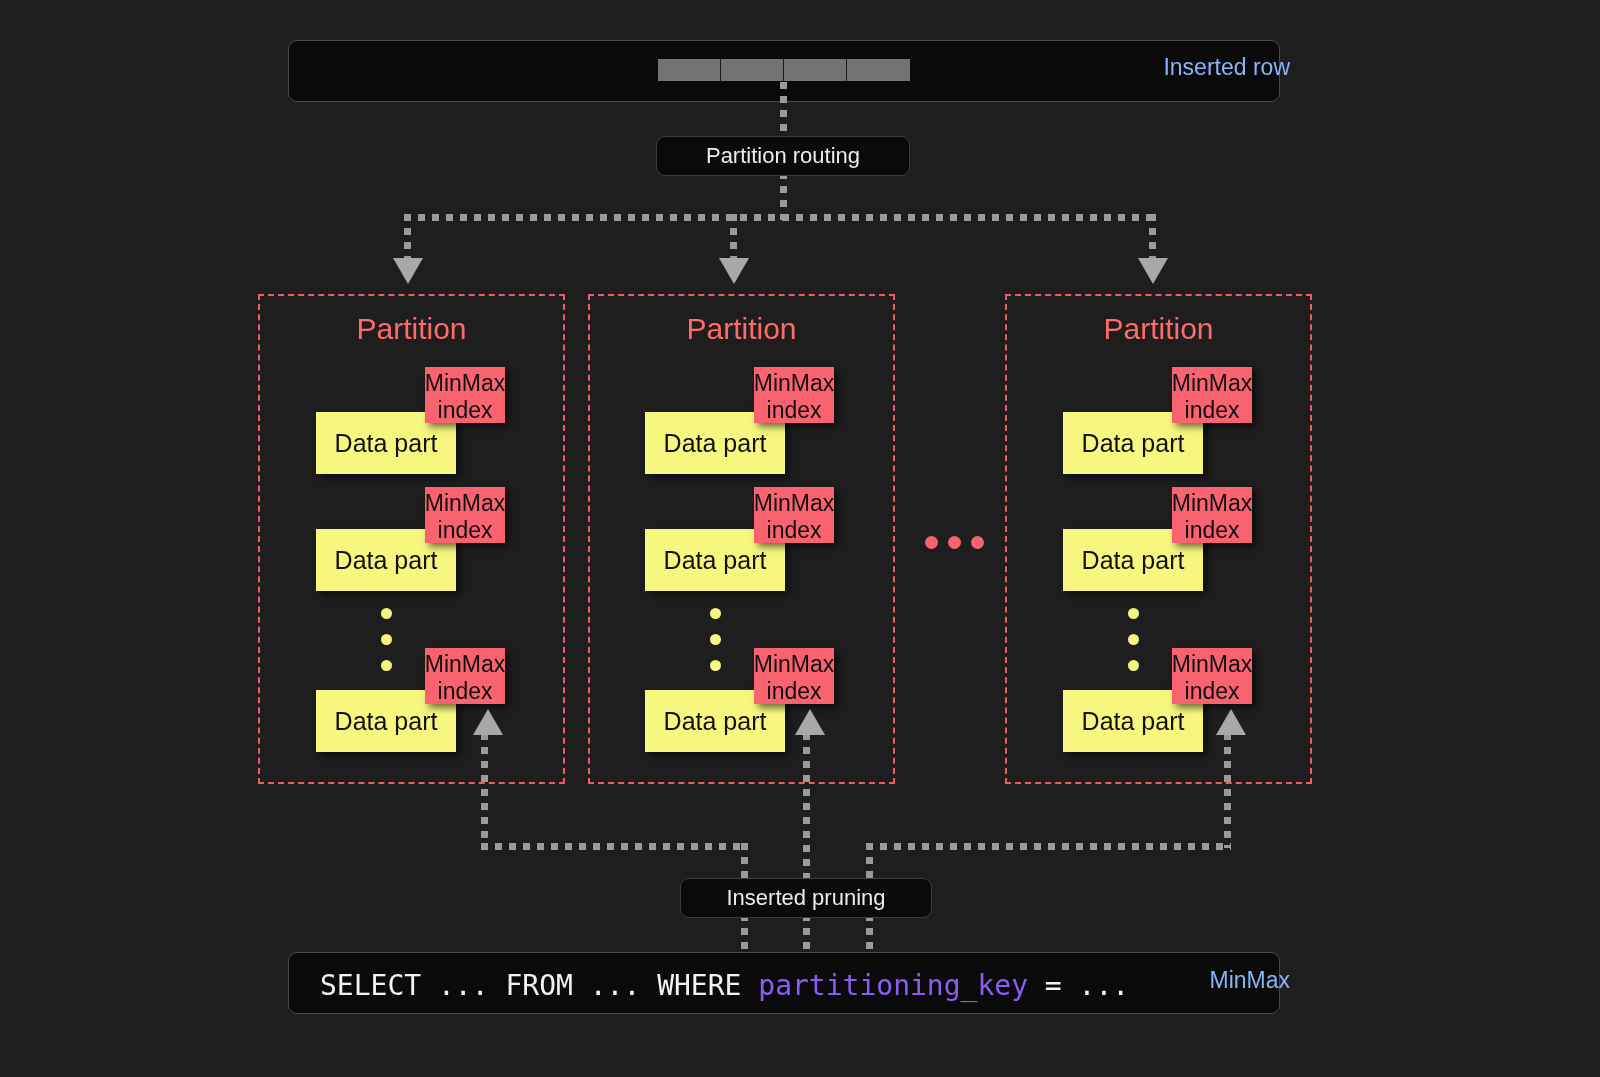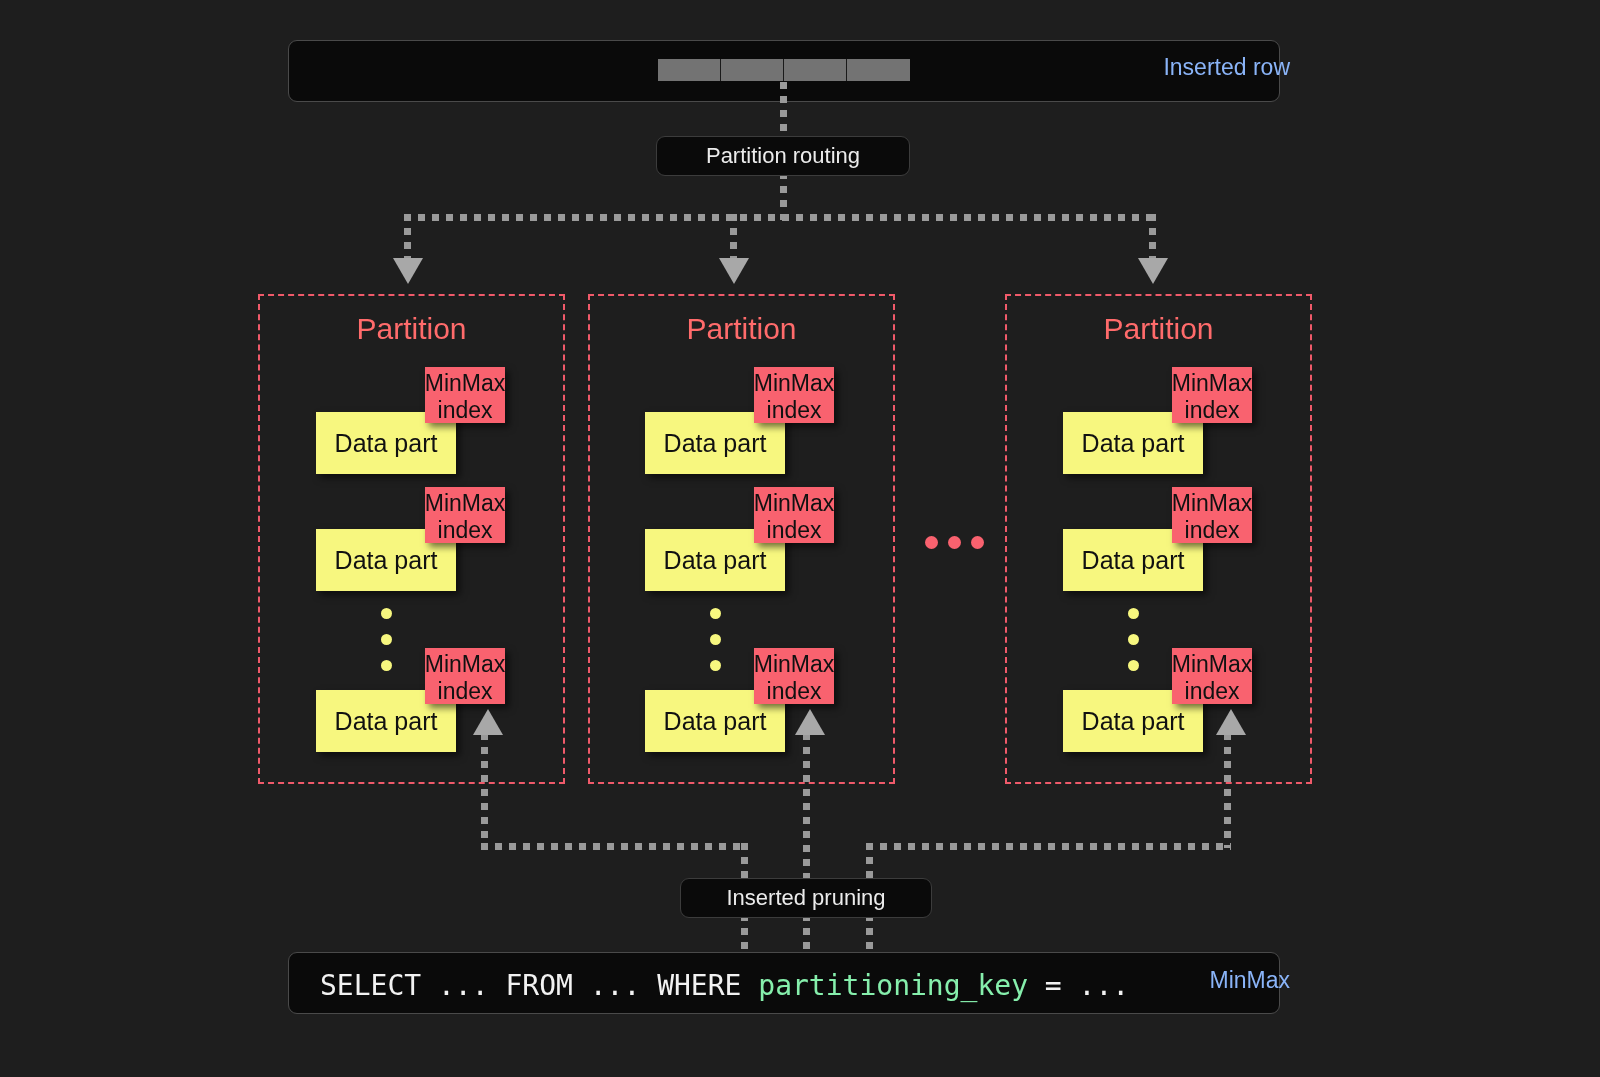--- a/index.html
+++ b/index.html
@@ -48,21 +48,21 @@
 
   
   .query-text {
     position: absolute;
     font-family: "DejaVu Sans Mono", monospace;
     font-size: 28px;
     color: #f2f2f2;
     white-space: pre;
     letter-spacing: 0px;
   }
-  .query-text .kw { color: #86efac; }
+  .query-text .kw { color: #8b5cf6; }
 
   
   .pill {
     position: absolute;
     background: #0a0a0a;
     border: 1px solid #3c3c3c;
     border-radius: 9px;
     color: #ececec;
     font-size: 22px;
     display: flex;

